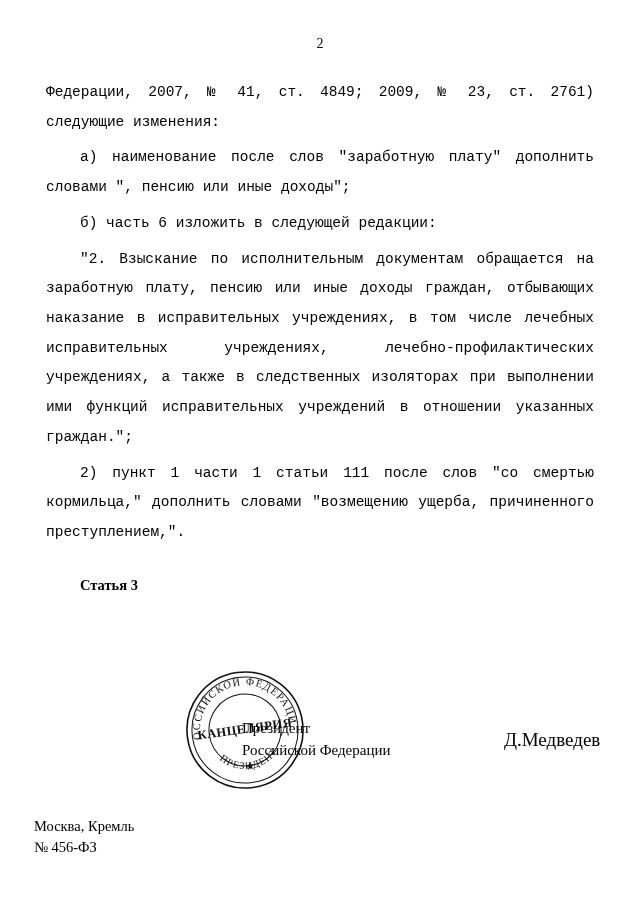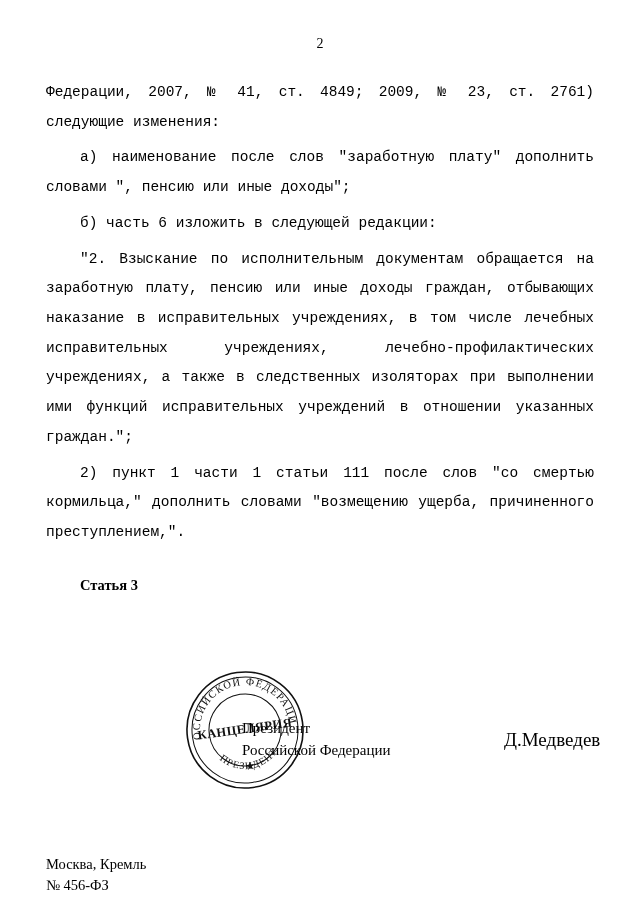--- a/index.html
+++ b/index.html
@@ -82,25 +82,24 @@
     top: 0px;
     width: 122px;
     height: 122px;
     transform: rotate(-8deg);
   }
   .stamp svg {
     display: block;
   }
   .footer {
     position: absolute;
-    left: 46px;
+    left: 34px;
     top: 780px;
     font-size: 14.5px;
     line-height: 1.45;
-    margin-top: 38px;
   }
   .footer div {
     white-space: pre;
   }
 </style>
 </head>
 <body>
 
 <div class="page">
 

